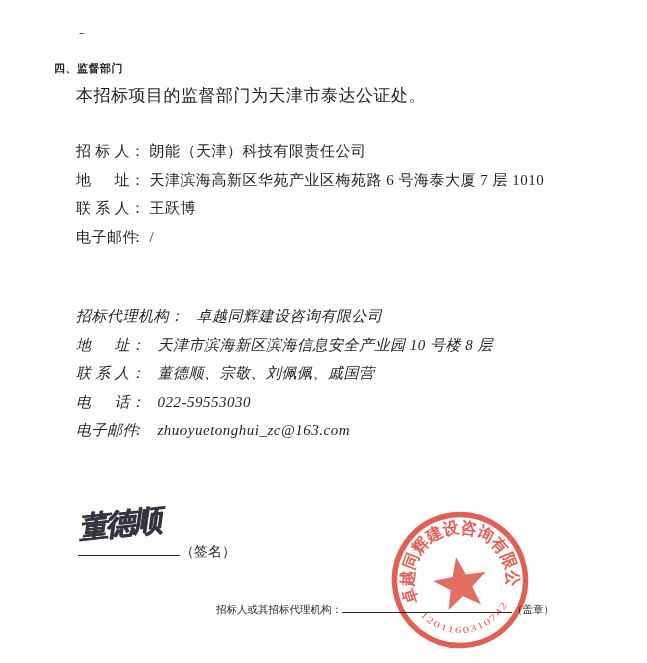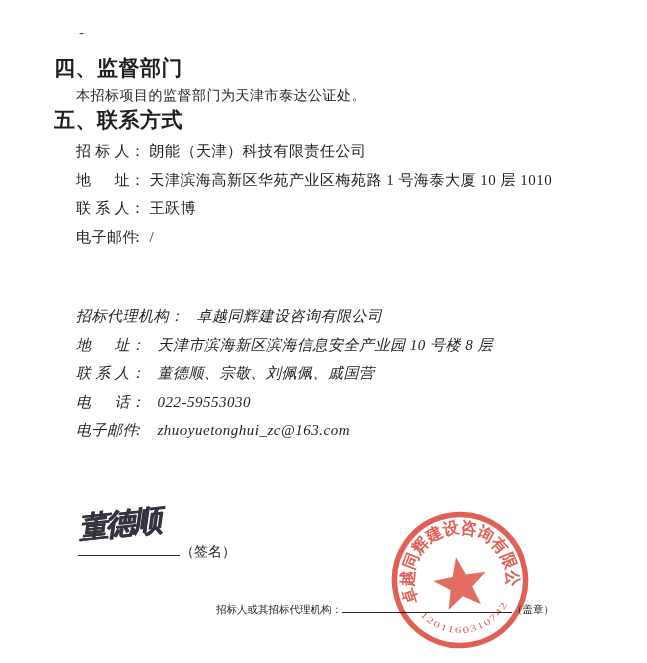--- a/index.html
+++ b/index.html
@@ -4,24 +4,24 @@
 <style>
   :root { --stamp-color:#dd4f43; --ink-color:#1f1f1f; }
   html,body { margin:0; padding:0; background:#ffffff; }
   .page {
     position:relative; width:647px; height:663px; background:#ffffff;
     font-family:"Liberation Serif","DejaVu Serif",serif;
     color:var(--ink-color); overflow:hidden;
   }
   .abs { position:absolute; }
   .dash { left:79px; top:24px; font-size:15px; color:#4a4a4a; }
-  .heading { left:54px; font-size:21px; font-weight:bold; letter-spacing:0.5px; line-height:20px; }
+  .heading { left:54px; font-size:11px; font-weight:bold; letter-spacing:0.5px; line-height:20px; }
   .h4 { top:58px; }
   .h5 { top:110px; }
-  .para { left:76px; top:87px; font-size:14px; letter-spacing:0.5px; line-height:18px; }
+  .para { left:76px; top:87px; font-size:17px; letter-spacing:0.5px; line-height:18px; }
   .rows { left:76px; font-size:15px; letter-spacing:0.5px; }
   .rows-bidder { top:137px; }
   .rows-agency { top:302px;font-style:italic; }
   .row { height:28.5px; line-height:28.5px; white-space:nowrap; }
   .lbl { display:inline-block; width:54px; text-align:justify; text-align-last:justify; vertical-align:baseline; }
   .lbl-wide { display:inline-block; vertical-align:baseline; }
   .val { padding-left:4px; }
   .val-gap { padding-left:12px; }
   .sigline1 { left:78px; top:541px; font-size:14px; line-height:20px; white-space:nowrap; z-index:1; }
   .sigline2 { left:216px; top:601px; font-size:10.5px; line-height:18px; white-space:nowrap; z-index:1; }
@@ -38,28 +38,27 @@
 </style>
 </head>
 <body>
 
 <div class="page">
 
   <div class="abs dash">-</div>
 
   <div class="abs heading h4">四、监督部门</div>
   <div class="abs para">本招标项目的监督部门为天津市泰达公证处。</div>
-  <div class="abs heading h5">五、联系方式</div>
 
   <div class="abs rows rows-bidder">
     <div class="row">
       <span class="lbl">招标人</span><span>：</span><span class="val">朗能（天津）科技有限责任公司</span>
     </div>
     <div class="row">
-      <span class="lbl">地址</span><span>：</span><span class="val">天津滨海高新区华苑产业区梅苑路 1 号海泰大厦 10 层 1010</span>
+      <span class="lbl">地址</span><span>：</span><span class="val">天津滨海高新区华苑产业区梅苑路 6 号海泰大厦 7 层 1010</span>
     </div>
     <div class="row">
       <span class="lbl">联系人</span><span>：</span><span class="val">王跃博</span>
     </div>
     <div class="row">
       <span class="lbl">电子邮件</span><span>：</span><span class="val">/</span>
     </div>
   </div>
 
   <div class="abs rows rows-agency">

